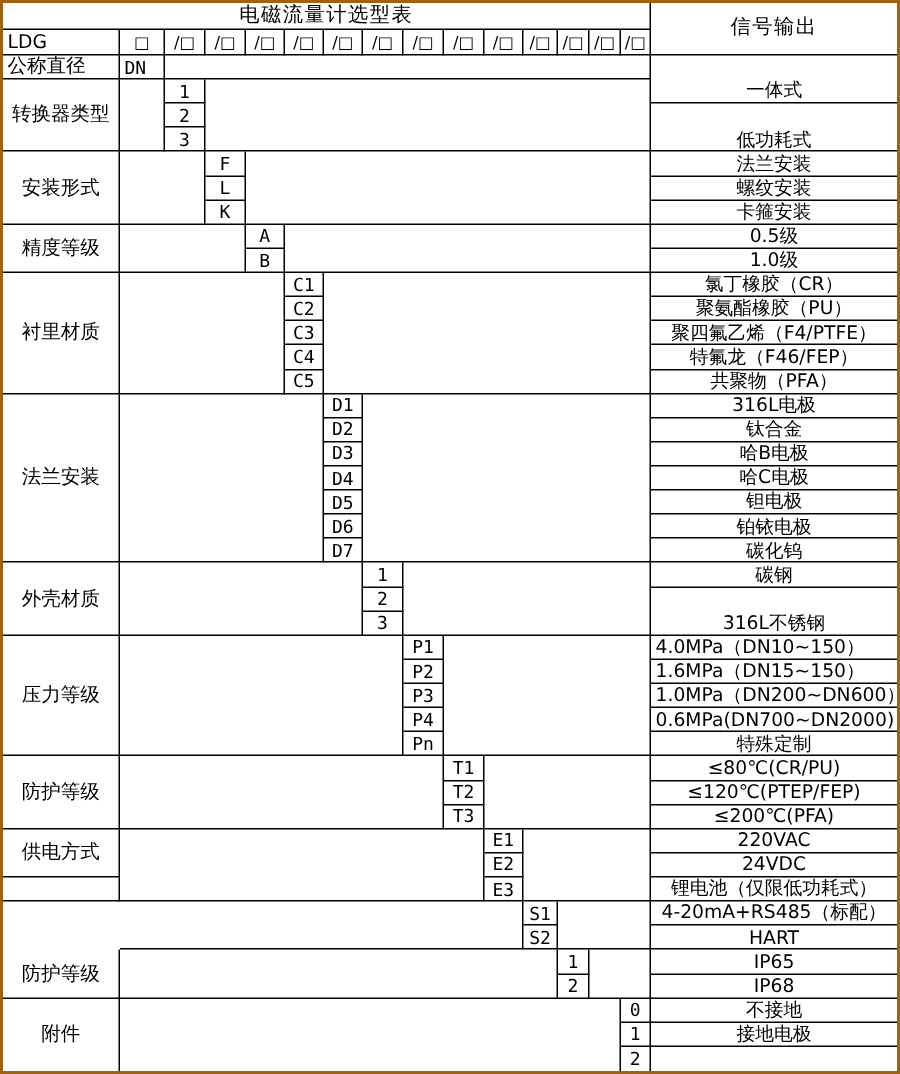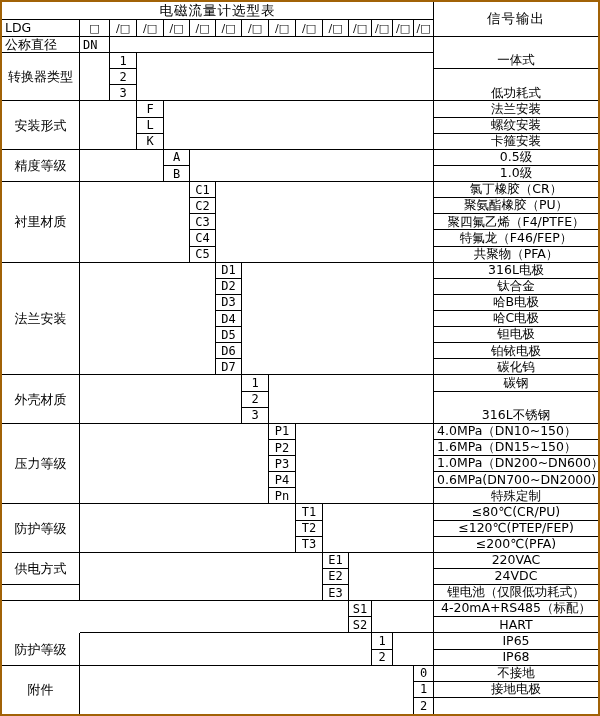--- a/index.html
+++ b/index.html
@@ -11,21 +11,21 @@
     grid-template-rows:18px 17px repeat(42, minmax(0,1fr));
     font-family:"DejaVu Sans","Liberation Sans",sans-serif;
   }
   .c{
     border-right:1px solid #000;border-bottom:1px solid #000;
     display:flex;align-items:center;justify-content:center;
     overflow:hidden;white-space:nowrap;line-height:1;
     font-size:12.5px;
   }
   .nr{border-right:none;}
-  .nb{border-bottom:none;}
+  .nb{border-bottom:none;font-family:Liberation Mono, monospace;}
   .left{justify-content:flex-start;padding-left:3px;}
   .title{font-size:13.5px;letter-spacing:1px;}
   .fhead{font-size:13.5px;letter-spacing:1px;}
   .cat{font-size:13px;}
   .code{font-size:12px;font-family:"DejaVu Sans Mono","Liberation Mono",monospace;}
   .func{font-size:12.5px;}
   .slot{font-size:11px;}
 </style>
 </head>
 <body>

